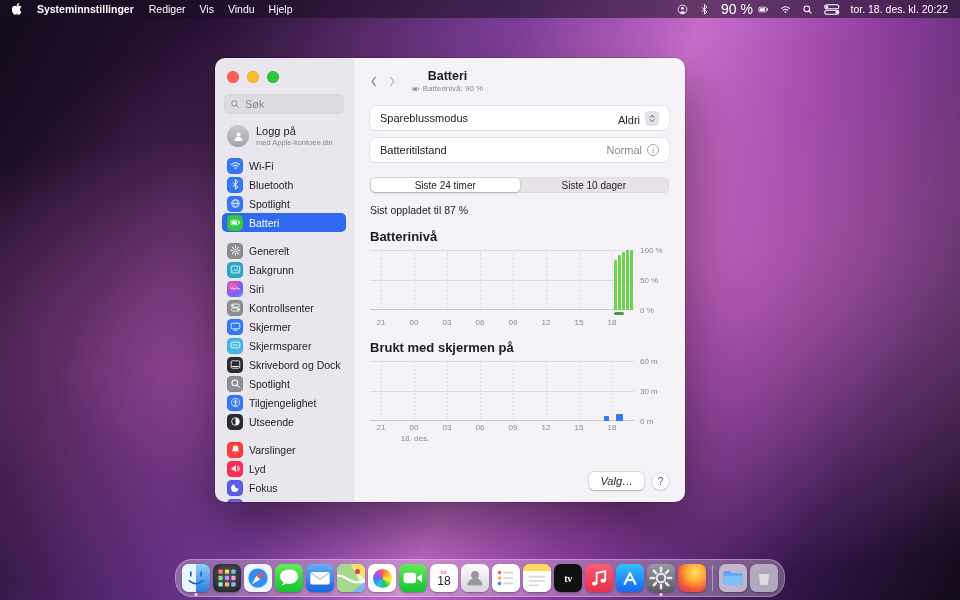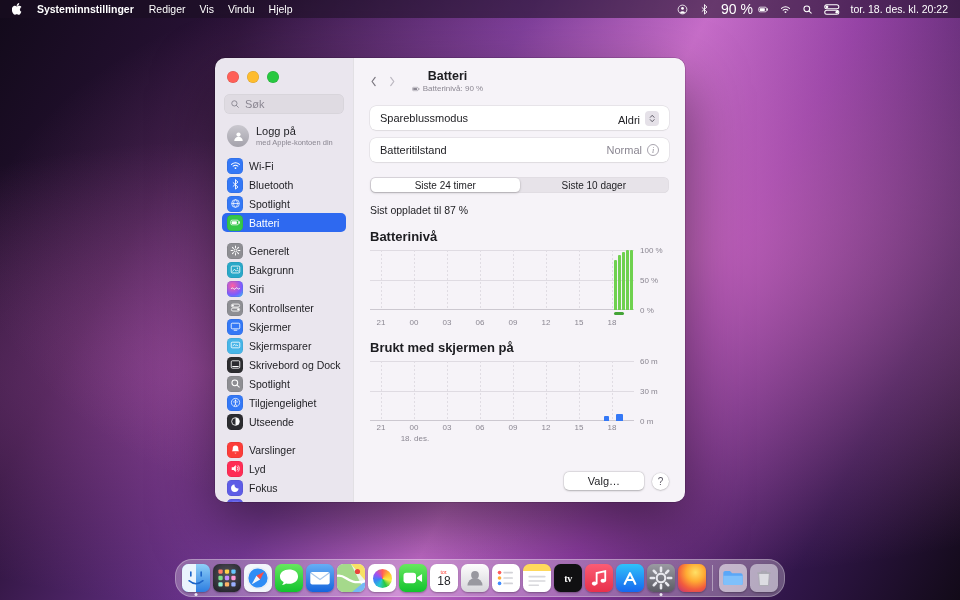--- a/index.html
+++ b/index.html
@@ -109,22 +109,22 @@
     background-image:repeating-linear-gradient(to bottom,#e0dce3 0,#e0dce3 2px,transparent 2px,transparent 4px); }
   .bar { position:absolute; bottom:0; width:3px; border-radius:1px 1px 0 0; }
   .marker-strip { position:relative; width:264px; height:6px; }
   .marker { position:absolute; top:2px; height:3px; border-radius:1.5px; }
   .xlabels { position:relative; width:264px; height:11px; font-size:8px; color:#8b8792; }
   .xlab { position:absolute; top:2px; transform:translateX(-50%); }
   .datelabel { position:relative; width:264px; height:11px; font-size:8px; color:#8b8792; }
   .datelab { position:absolute; top:2px; transform:translateX(-50%); white-space:nowrap; }
 
   .footer { position:absolute; right:16px; bottom:12px; display:flex; align-items:center; gap:8px; }
-  .btn { background:#fff; border-radius:5px; font-size:11px; color:#1d1d21; padding:3px 24px;
-    box-shadow:0 0.5px 2px rgba(0,0,0,0.25), 0 0 0 0.5px rgba(0,0,0,0.08); }
+  .btn { background:#fff; border-radius:5px; font-size:11px; color:#1d1d21; padding:3px 11px;
+    box-shadow:0 0.5px 2px rgba(0,0,0,0.25), 0 0 0 0.5px rgba(0,0,0,0.08);font-style:italic; }
   .helpbtn { width:17px; height:17px; border-radius:50%; background:#fff; color:#5b5763;
     font-size:10px; display:flex; align-items:center; justify-content:center;
     box-shadow:0 0.5px 2px rgba(0,0,0,0.25), 0 0 0 0.5px rgba(0,0,0,0.08); }
 
   
   .dock { position:absolute; left:50%; transform:translateX(-50%); bottom:3px; height:38px;
     display:flex; align-items:center; gap:3px; padding:0 6px;
     background:rgba(250,248,252,0.28); border:1px solid rgba(255,255,255,0.28);
     border-radius:17px; z-index:40; }
   .dock-item { width:28px; height:28px; position:relative; flex:none; }

